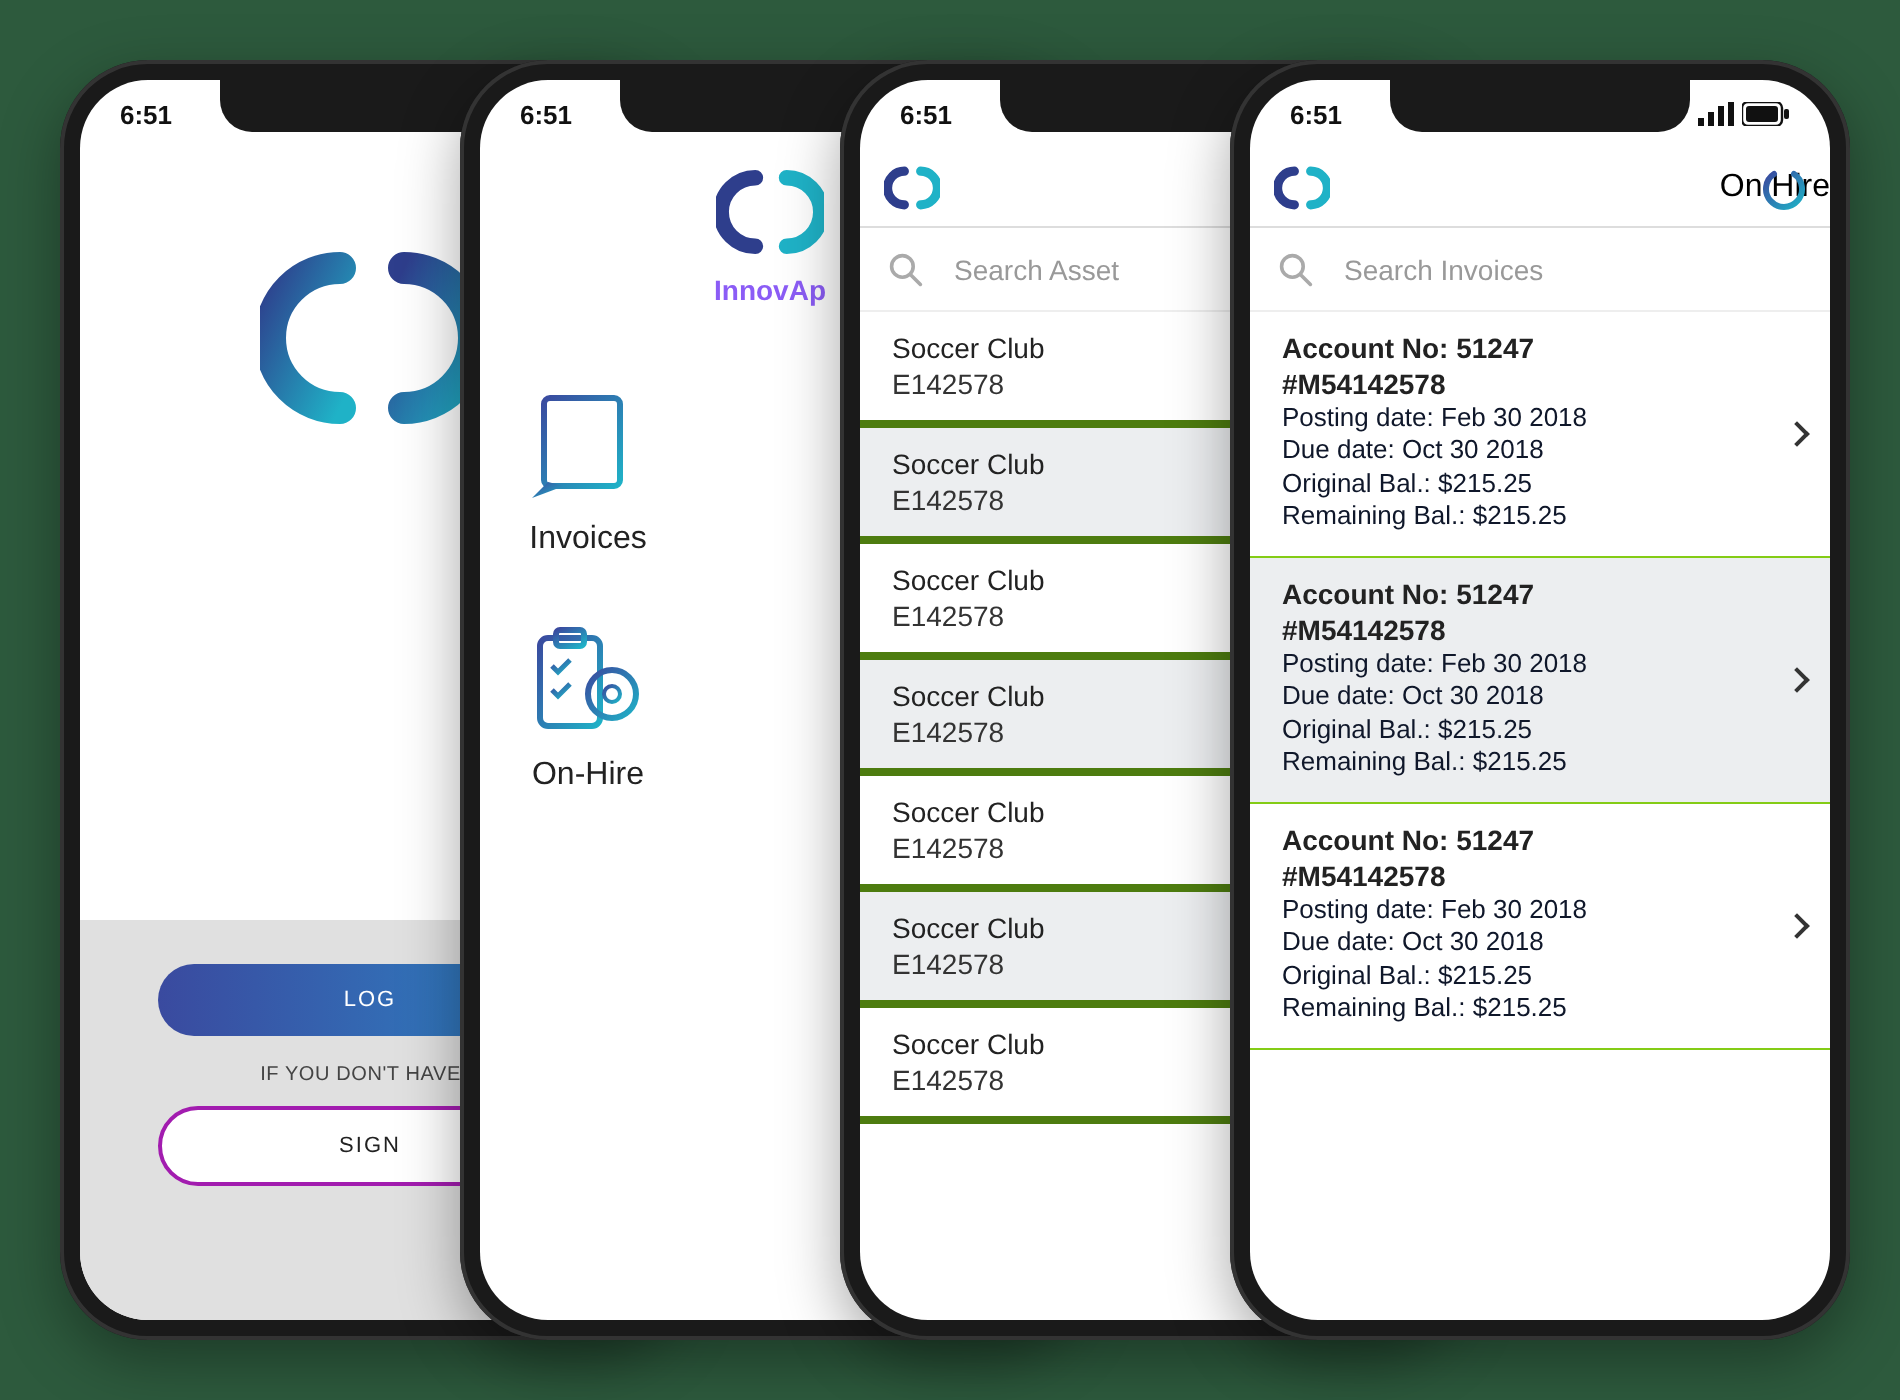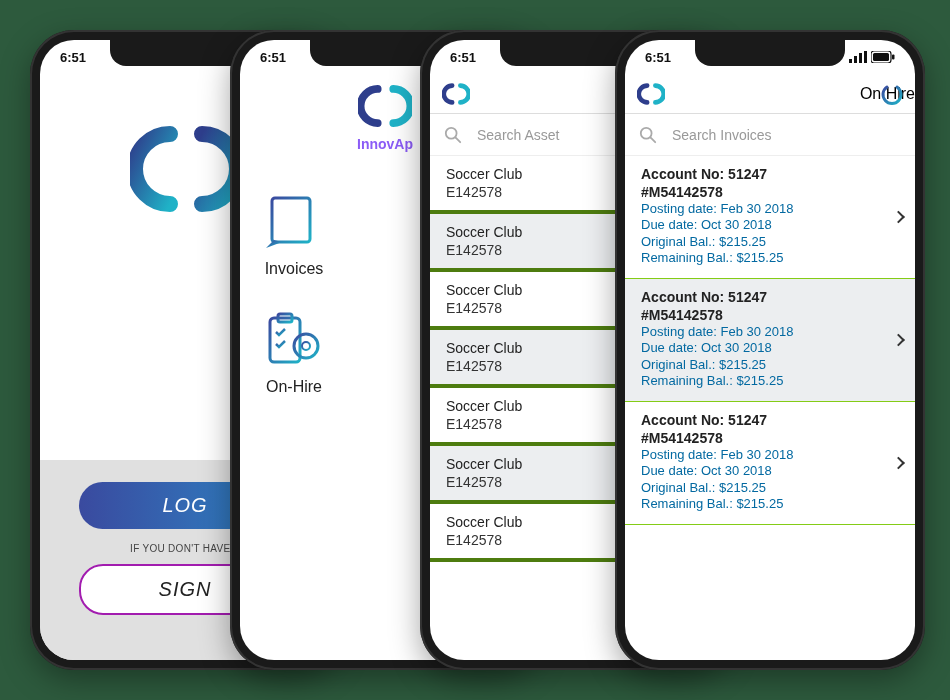--- a/index.html
+++ b/index.html
@@ -66,26 +66,25 @@
     height: 200px;
     background: #e0e0e0;
     padding: 22px 20px 0;
     text-align: center;
   }
   .pill-btn {
     display: inline-block;
     width: 85%;
     padding: 12px 0;
     border-radius: 24px;
-    font-size: 20px;
+    font-size: 11px;
     font-weight: 500;
     letter-spacing: 1px;
     border: none;
     cursor: pointer;
-    font-style: italic;
   }
   .btn-login {
     background: linear-gradient(90deg, #3a4a9f 0%, #2d87c6 100%);
     color: #fff;
   }
   .small-note { font-size: 10px; color: #444; margin: 14px 0 10px; letter-spacing: 0.3px; }
   .btn-signup { background: #fff; color: #222; border: 2px solid #a21caf; }
 
   
   .s2-body { padding-top: 10px; text-align: center; }
@@ -135,21 +134,21 @@
 
   
   .list4 { position: absolute; top: 116px; left: 0; right: 0; bottom: 48px; overflow: hidden; }
   .row4 {
     padding: 10px 16px 12px;
     border-bottom: 1px solid #84cc16;
     position: relative;
   }
   .row4.alt { background: #eceef0; }
   .row4-h { font-size: 14px; font-weight: 600; color: #222; line-height: 1.25; }
-  .row4-line { font-size: 13px; color: #0369a1; line-height: 1.25; }
+  .row4-line { font-size: 13px; color: #0f172a; line-height: 1.25; }
   .chev {
     position: absolute; right: 12px; top: 50%;
     width: 9px; height: 9px;
     border-top: 2px solid #333;
     border-right: 2px solid #333;
     transform: translateY(-50%) rotate(45deg);
   }
   .paybar {
     position: absolute; bottom: 0; left: 0; right: 0;
     height: 48px;

